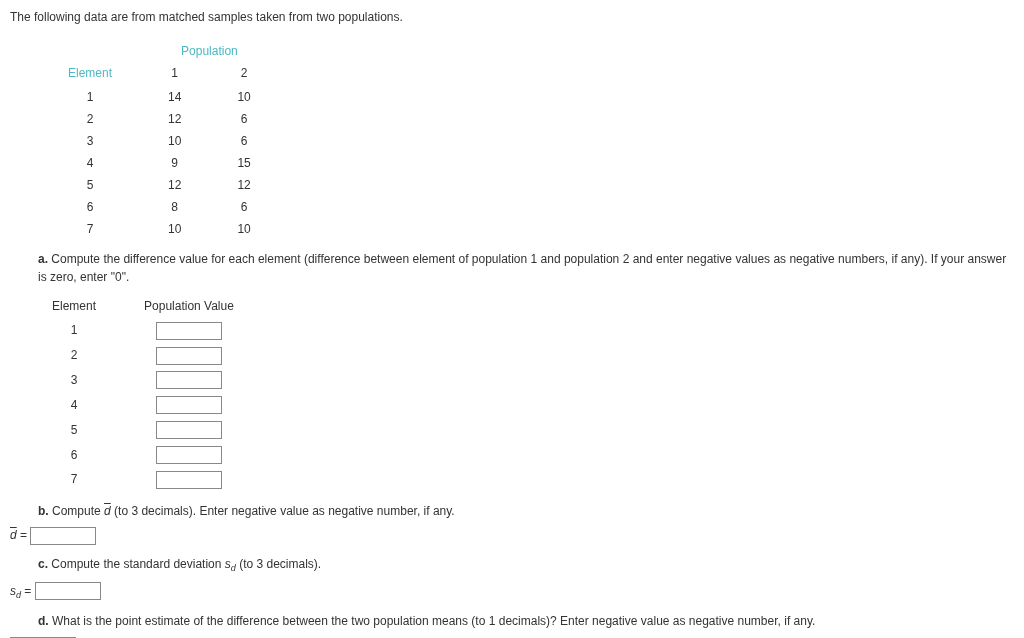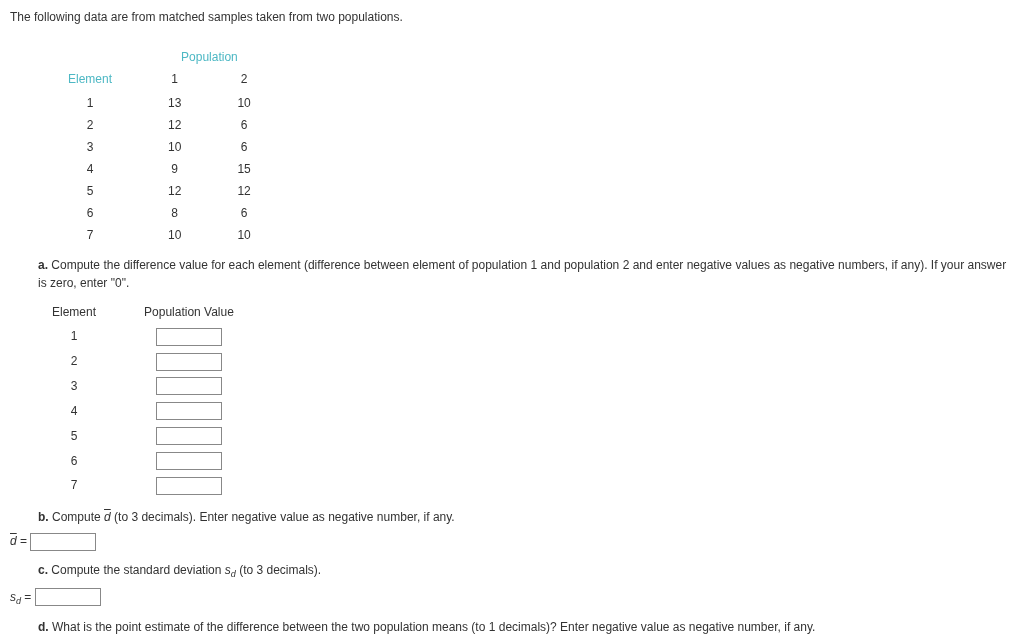--- a/index.html
+++ b/index.html
@@ -3,21 +3,21 @@
 <meta charset="utf-8">
 <style>
   body {
     font-family: Arial, Helvetica, sans-serif;
     font-size: 12px;
     color: #333;
     margin: 0;
     padding: 8px 10px;
     line-height: 1.5;
   }
-  .intro { margin-bottom: 20px; }
+  .intro { margin-bottom: 14px; }
   .accent { color: #4db8c4; }
   table.data {
     border-collapse: collapse;
     margin-left: 30px;
     margin-bottom: 10px;
   }
   table.data th, table.data td {
     text-align: center;
     padding: 2px 28px;
     font-weight: normal;
@@ -63,21 +63,21 @@
     <th></th>
     <th colspan="2" class="accent">Population</th>
   </tr>
   <tr class="header-row">
     <th class="accent">Element</th>
     <th>1</th>
     <th>2</th>
   </tr>
   <tr>
         <td>1</td>
-        <td>13</td>
+        <td>14</td>
         <td>10</td>
       </tr>
   <tr>
         <td>2</td>
         <td>12</td>
         <td>6</td>
       </tr>
   <tr>
         <td>3</td>
         <td>10</td>

